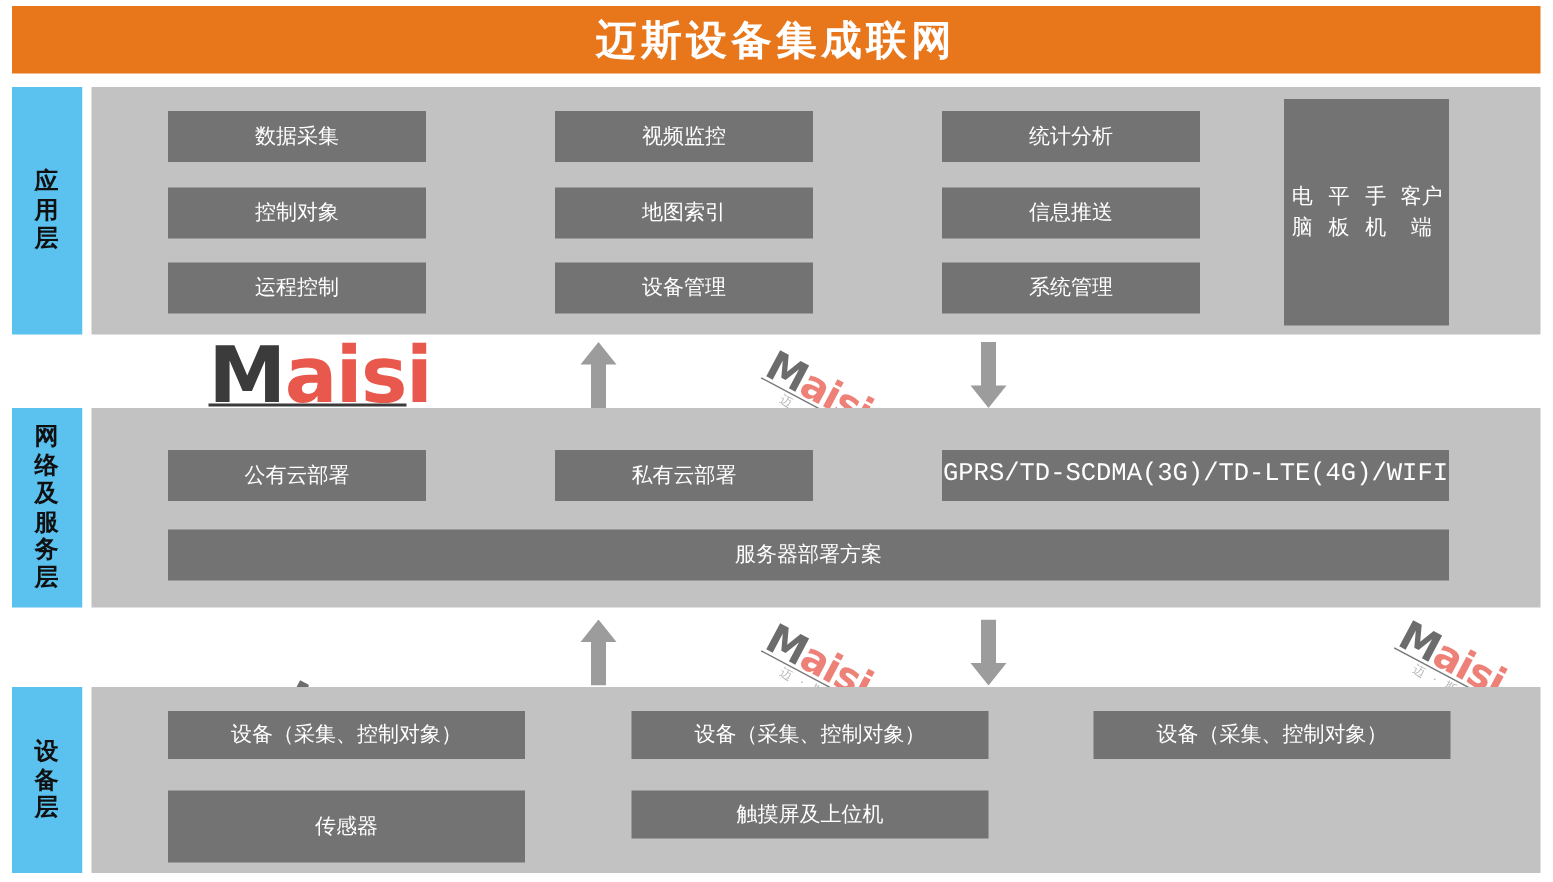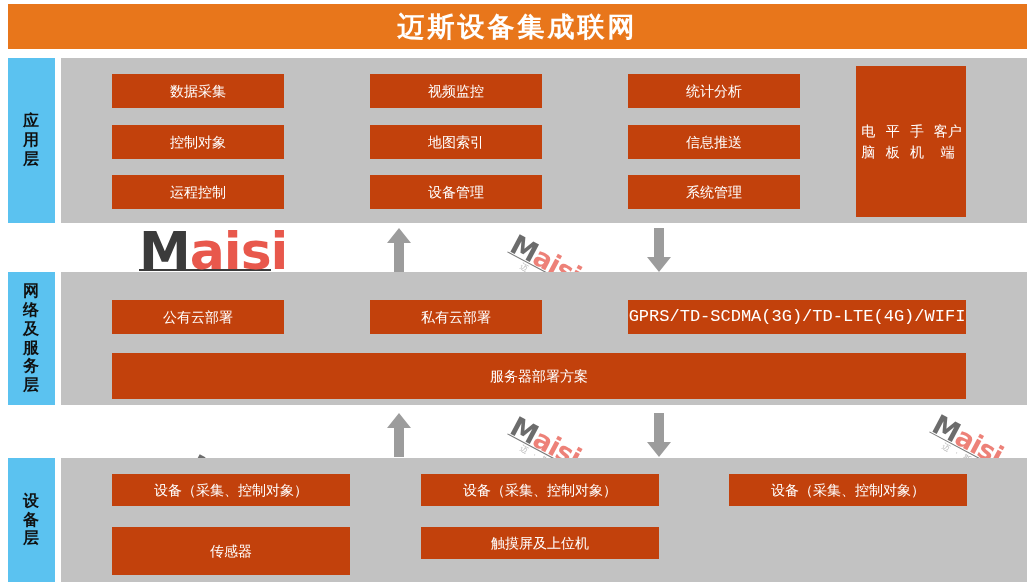--- a/index.html
+++ b/index.html
@@ -71,21 +71,21 @@
   }
   .layer-panel {
     flex: 1 1 auto;
     background: #C2C2C2;
     position: relative;
   }
 
   
   .gbox {
     position: absolute;
-    background: #c2410c;
+    background: #737373;
     color: #ffffff;
     display: flex;
     align-items: center;
     justify-content: center;
     font-size: 14px;
     line-height: 1.45;
     text-align: center;
     box-sizing: border-box;
   }
   .gbox.mono {
@@ -228,21 +228,21 @@
   <div class="layer-row" style="top:272px; height:133px;">
     <div class="layer-label">
       <span>网络及服务层</span>
     </div>
     <div class="layer-spacer"></div>
     <div class="layer-panel">
 
       <div class="gbox" style="left:51px;  top:28px; width:172px; height:34px;">公有云部署</div>
       <div class="gbox" style="left:309px; top:28px; width:172px; height:34px;">私有云部署</div>
       <div class="gbox mono" style="left:567px; top:28px; width:338px; height:34px;">GPRS/TD-SCDMA(3G)/TD-LTE(4G)/WIFI</div>
-      <div class="gbox" style="left:51px; top:81px; width:854px; height:46px;">服务器部署方案</div>
+      <div class="gbox" style="left:51px; top:81px; width:854px; height:34px;">服务器部署方案</div>
 
     </div>
   </div>
 
   <div class="wm wm-small" style="left:518px; top:414px; transform:rotate(28deg);">
     <div class="wm-word">
       <span class="wm-m">M</span><span class="wm-rest">aisi</span>
     </div>
     <span class="wm-sub">迈 · 斯 · 软 · 件</span>
   </div>

